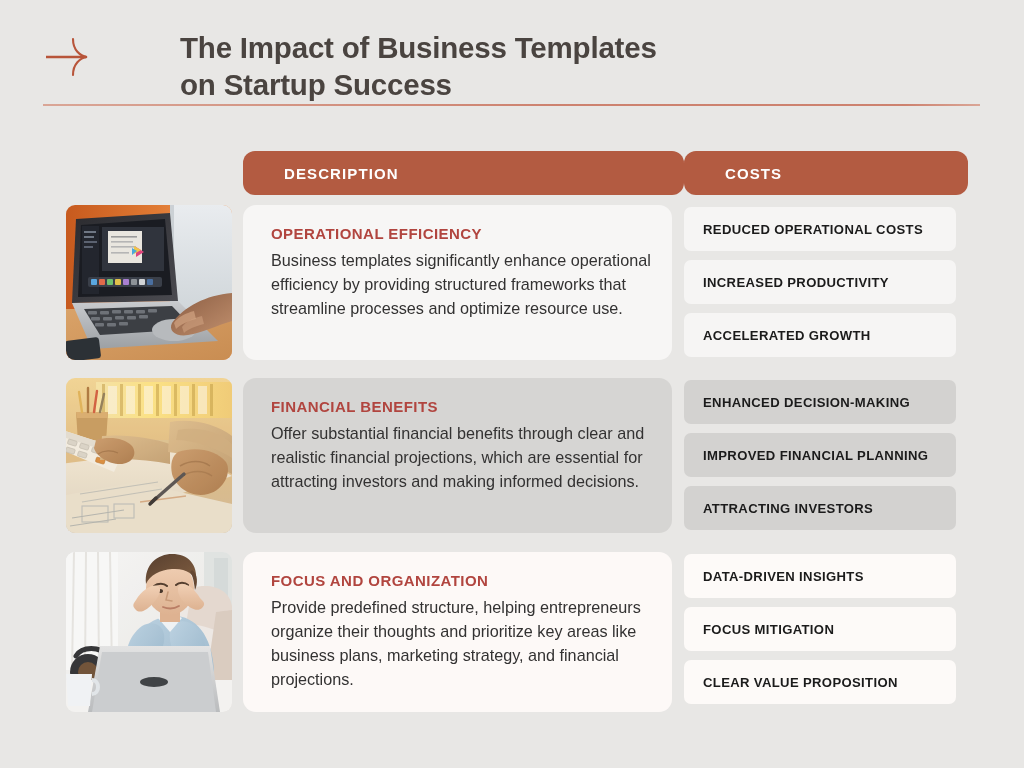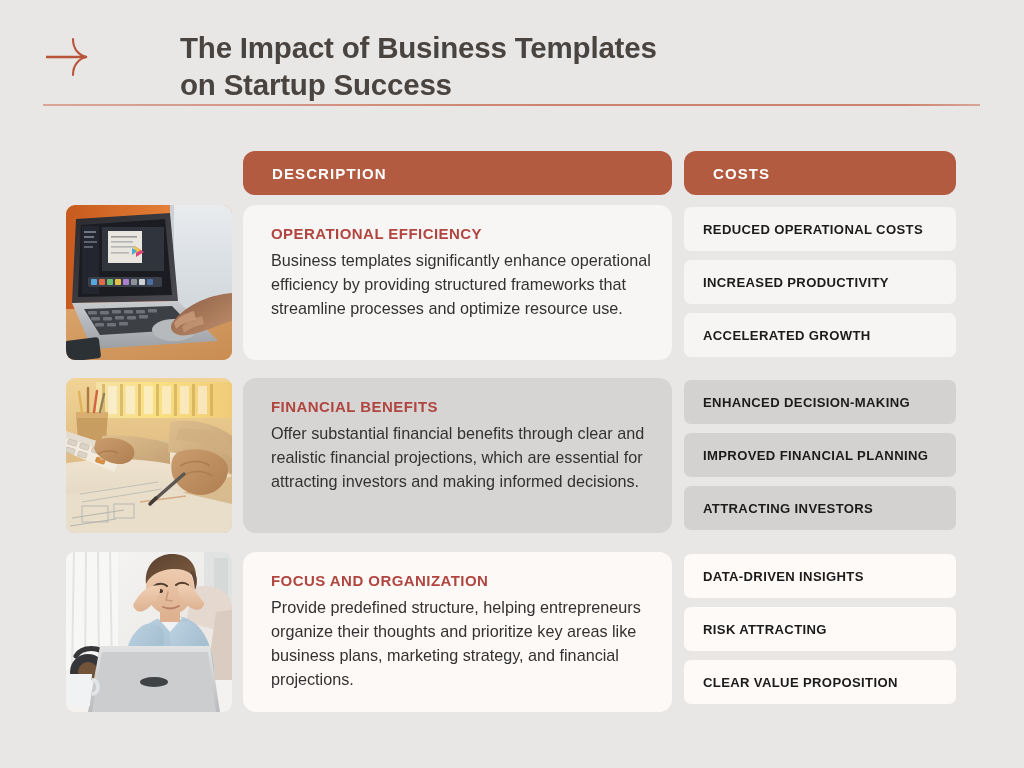--- a/index.html
+++ b/index.html
@@ -60,20 +60,21 @@
   }
 
   
   .col-header {
     position: absolute;
     height: 44px;
     border-radius: 12px;
     background: #b35b41;
     display: flex;
     align-items: center;
+    padding-left: 12px;
   }
   .col-header span {
     color: #ffffff;
     font-size: 15px;
     font-weight: bold;
     letter-spacing: 1.1px;
     padding-left: 29px;
   }
   #desc-header  { left: 243px; top: 151px; width: 429px; }
   #facts-header { left: 684px; top: 151px; width: 272px; }
@@ -506,21 +507,21 @@
     <div class="desc-card tone-c">
       <p class="desc-title">FOCUS AND ORGANIZATION</p>
       <p class="desc-body">Provide predefined structure, helping entrepreneurs organize their thoughts and prioritize key areas like business plans, marketing strategy, and financial projections.</p>
     </div>
 
     <div class="facts">
       <div class="fact-pill tone-c p0">
         <span>DATA-DRIVEN INSIGHTS</span>
       </div>
       <div class="fact-pill tone-c p1">
-        <span>RISK ATTRACTING</span>
+        <span>FOCUS MITIGATION</span>
       </div>
       <div class="fact-pill tone-c p2">
         <span>CLEAR VALUE PROPOSITION</span>
       </div>
     </div>
   </div>
 
 </div>
 
 </body></html>

